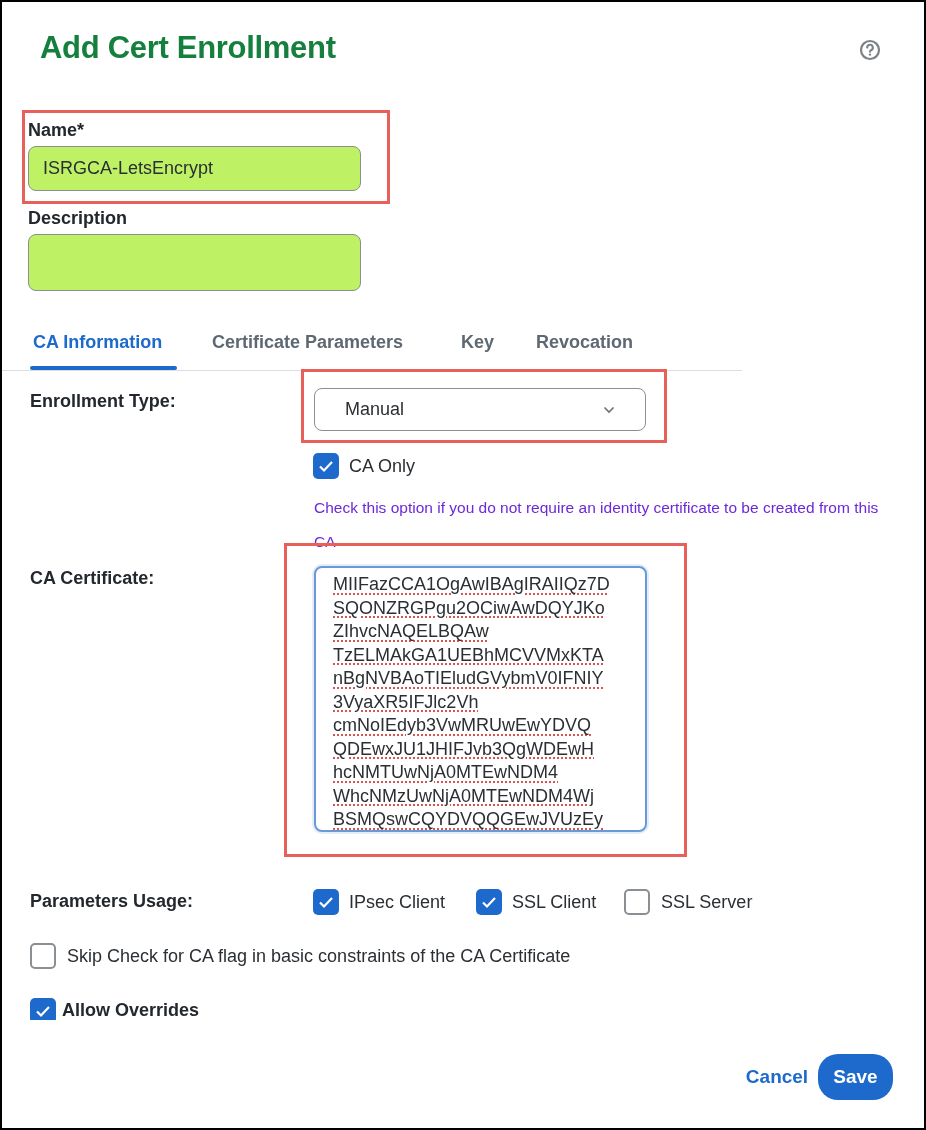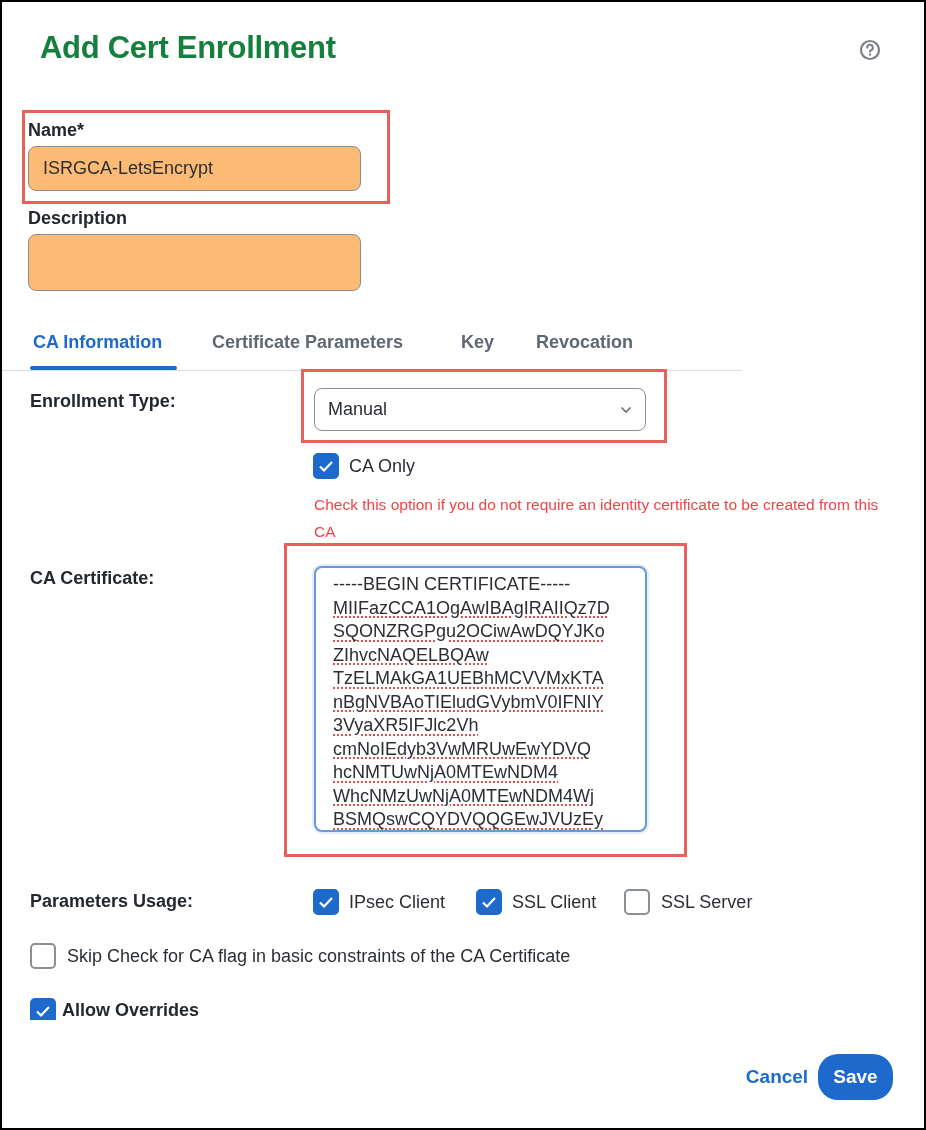--- a/index.html
+++ b/index.html
@@ -17,50 +17,50 @@
       position: absolute; left: 857px; top: 37px; width: 22px; height: 22px;
     }
     .callout {
       position: absolute; border: 3px solid #e8605a; pointer-events: none;
     }
     .field-label {
       position: absolute; font-size: 18px; font-weight: bold; color: #23282e;
     }
     .text-input {
       position: absolute; border: 1.5px solid #8a8f94; border-radius: 8px;
-      background: #fdba74; font-family: "Liberation Sans", sans-serif;
+      background: #bef264; font-family: "Liberation Sans", sans-serif;
       font-size: 18px; color: #2b2f33; padding: 0 14px; outline: none;
     }
     .tabs { position: absolute; left: 0; top: 318px; width: 740px; height: 51px; border-bottom: 1px solid #dcdee0; }
     .tab {
       position: absolute; top: 12px; font-size: 18px; font-weight: bold; color: #5e6872;
       cursor: pointer;
     }
     .tab.active { color: #1d69cc; }
     .tab-underline {
       position: absolute; left: 28px; top: 46px; width: 147px; height: 4px;
       background: #1d69cc; border-radius: 2px;
     }
     .select {
       position: absolute; left: 312px; top: 386px; width: 332px; height: 43px;
       border: 1.5px solid #8a8f94; border-radius: 8px; background: #fff;
-      font-size: 18px; color: #2b2f33; padding: 0 13px; display: flex; align-items: center;
+      font-size: 18px; color: #2b2f33; padding: 0 30px; display: flex; align-items: center;
       justify-content: space-between; cursor: pointer;
     }
     .chev { width: 12px; height: 8px; }
     .cb {
       position: absolute; width: 26px; height: 26px; border-radius: 5px; cursor: pointer;
       display: flex; align-items: center; justify-content: center;
     }
     .cb.on { background: #1d69cc; }
     .cb.off { background: #fff; border: 2px solid #8a8f94; }
     .cb-label { position: absolute; font-size: 18px; color: #2b2f33; }
     .hint {
       position: absolute; left: 312px; top: 489px; width: 580px;
-      font-size: 15.5px; color: #ef4444; line-height: 27px;
+      font-size: 15.5px; color: #6d28d9; line-height: 34px;
     }
     .cert-box {
       position: absolute; left: 312px; top: 564px; width: 333px; height: 266px;
       border: 2px solid #6a99d8; border-radius: 8px; background: #fff;
       box-shadow: 0 0 0 2px rgba(29,105,204,0.12);
       overflow: hidden; padding: 5px 0 0 17px;
     }
     .cert-line {
       font-size: 18px; color: #2b2f33; line-height: 23.5px; white-space: nowrap;
     }
@@ -122,28 +122,28 @@
     <svg width="16" height="13" viewBox="0 0 16 13">
         <path d="M2 6.5 L6 10.5 L14 2" fill="none" stroke="#fff" stroke-width="2.2"></path>
       </svg>
   </div>
   <div class="cb-label" style="left:347px;top:454px;text-align:center;">CA Only</div>
   <div class="hint">Check this option if you do not require an identity certificate to be created from this CA</div>
 
   <div class="field-label" style="left:28px;top:566px;">CA Certificate:</div>
   <div class="callout" style="left:282px;top:541px;width:403px;height:314px;"></div>
   <div class="cert-box">
-    <div class="cert-line">-----BEGIN CERTIFICATE-----</div>
     <div class="cert-line spell">MIIFazCCA1OgAwIBAgIRAIIQz7D</div>
     <div class="cert-line spell">SQONZRGPgu2OCiwAwDQYJKo</div>
     <div class="cert-line spell">ZIhvcNAQELBQAw</div>
     <div class="cert-line spell">TzELMAkGA1UEBhMCVVMxKTA</div>
     <div class="cert-line spell">nBgNVBAoTIEludGVybmV0IFNIY</div>
     <div class="cert-line spell">3VyaXR5IFJlc2Vh</div>
     <div class="cert-line spell">cmNoIEdyb3VwMRUwEwYDVQ</div>
+    <div class="cert-line spell">QDEwxJU1JHIFJvb3QgWDEwH</div>
     <div class="cert-line spell">hcNMTUwNjA0MTEwNDM4</div>
     <div class="cert-line spell">WhcNMzUwNjA0MTEwNDM4Wj</div>
     <div class="cert-line spell">BSMQswCQYDVQQGEwJVUzEy</div>
   </div>
 
   <div class="field-label" style="left:28px;top:889px;">Parameters Usage:</div>
   <div class="cb on" style="left:311px;top:887px;">
     <svg width="16" height="13" viewBox="0 0 16 13">
         <path d="M2 6.5 L6 10.5 L14 2" fill="none" stroke="#fff" stroke-width="2.2"></path>
       </svg>

